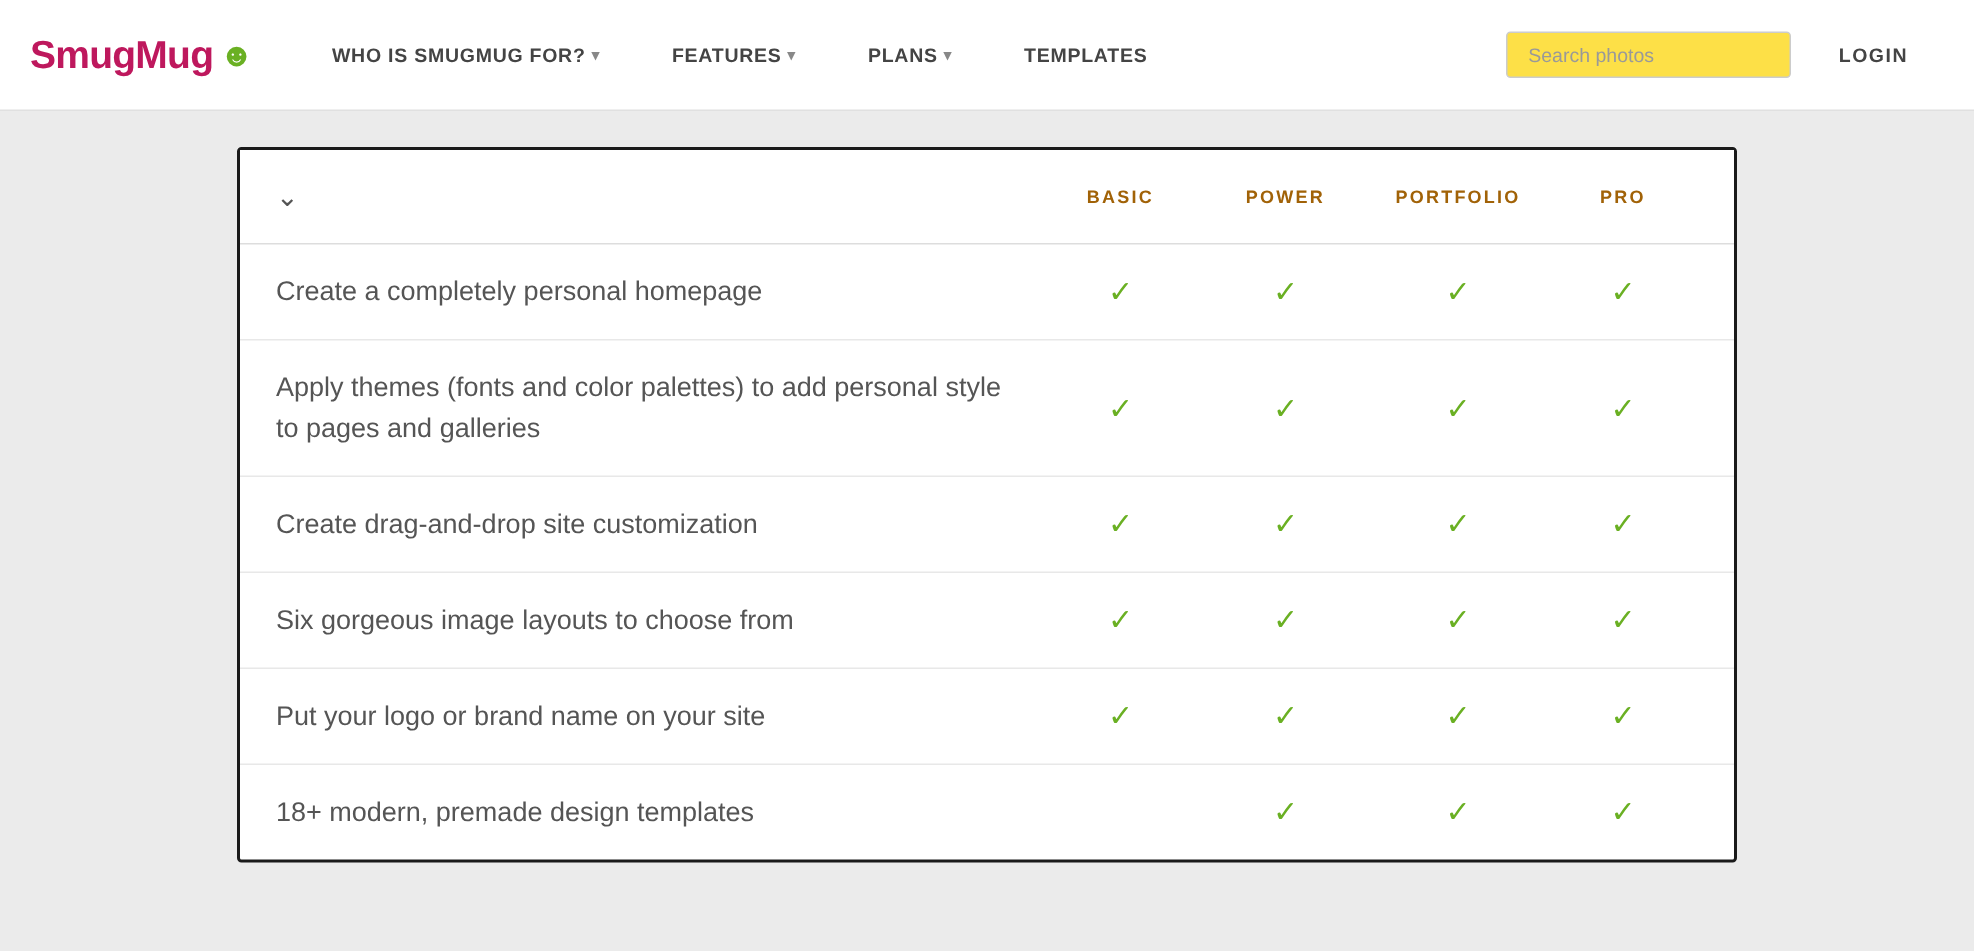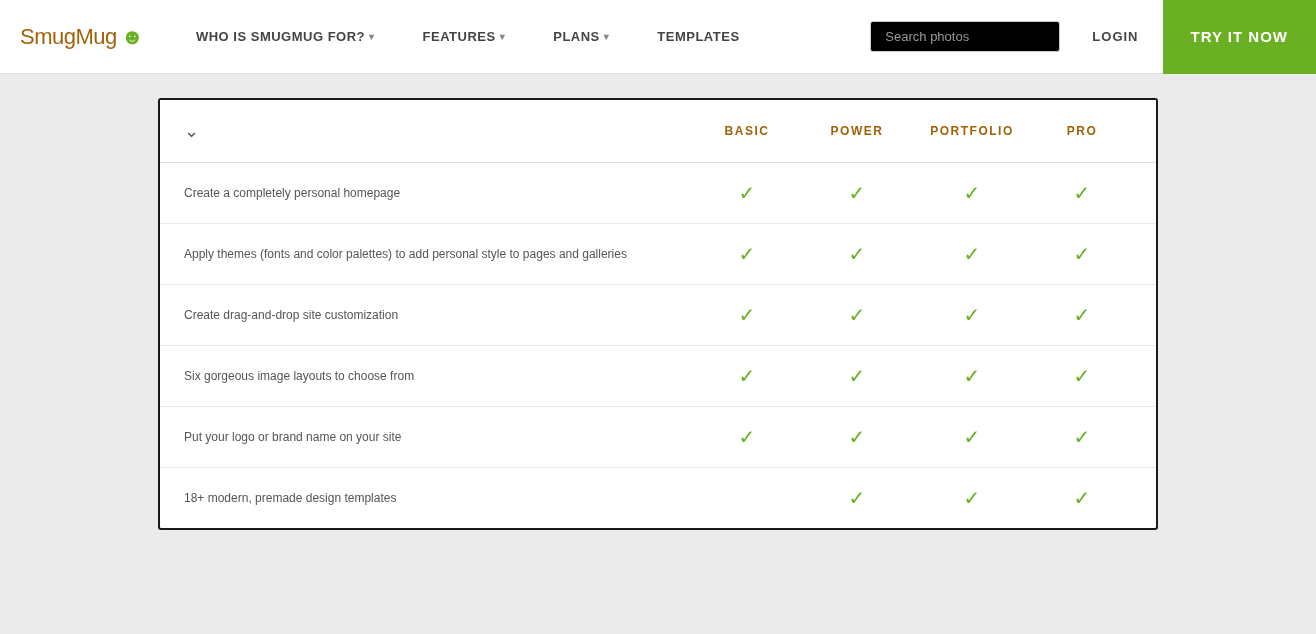--- a/index.html
+++ b/index.html
@@ -14,23 +14,23 @@
       padding: 0 20px;
       border-bottom: 1px solid #e0e0e0;
     }
     .logo {
       display: flex;
       align-items: center;
       margin-right: 40px;
       text-decoration: none;
     }
     .logo-text {
-      font-size: 22px;
-      font-weight: 400;
-      color: #a16207;
+      font-size: 26px;
+      font-weight: 700;
+      color: #be185d;
       letter-spacing: -0.5px;
     }
     .logo-icon {
       color: #6ab023;
       font-size: 22px;
       margin-left: 4px;
     }
     nav {
       display: flex;
       align-items: center;
@@ -52,21 +52,21 @@
     }
     .nav-chevron { font-size: 10px; color: #888; }
     .search-input {
       border: 1px solid #ccc;
       border-radius: 3px;
       padding: 7px 14px;
       font-size: 13px;
       color: #666;
       width: 190px;
       outline: none;
-      background: #000000;
+      background: #fde047;
       margin-right: 16px;
     }
     .search-input::placeholder { color: #999; }
     .login-btn {
       font-size: 13px;
       font-weight: 700;
       color: #444;
       text-transform: uppercase;
       letter-spacing: 1px;
       cursor: pointer;
@@ -142,21 +142,21 @@
     }
     .feature-row {
       display: grid;
       grid-template-columns: 1fr 110px 110px 120px 100px;
       align-items: center;
       padding: 18px 24px;
       border-bottom: 1px solid #e8e8e8;
     }
     .feature-row:last-child { border-bottom: none; }
     .feature-label {
-      font-size: 12px;
+      font-size: 18px;
       color: #555;
       line-height: 1.5;
       padding-right: 20px;
     }
     .check-cell {
       display: flex;
       justify-content: center;
       align-items: center;
     }
     .checkmark {
@@ -190,21 +190,20 @@
       <span>PLANS</span>
       <span class="nav-chevron">▾</span>
     </div>
     <div class="nav-item">
       <span>TEMPLATES</span>
     </div>
   </nav>
 
   <input class="search-input" type="text" placeholder="Search photos" style="">
   <button class="login-btn">LOGIN</button>
-  <button class="try-btn">TRY IT NOW</button>
 </header>
 
 <main class="main">
   <div class="feature-table">
 
     <div class="table-header">
       <div class="section-title">
         <span class="chevron-down">⌄</span>
       </div>
       <div class="col-header">BASIC</div>

